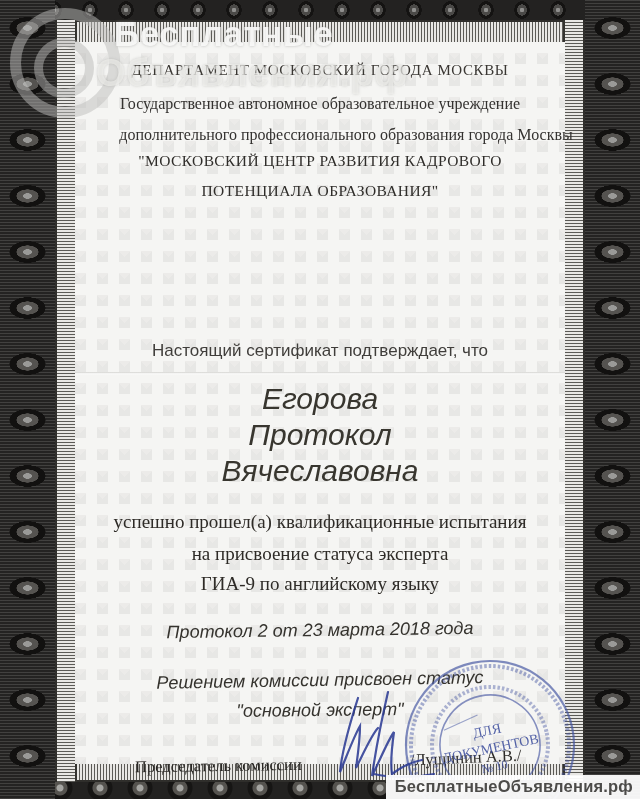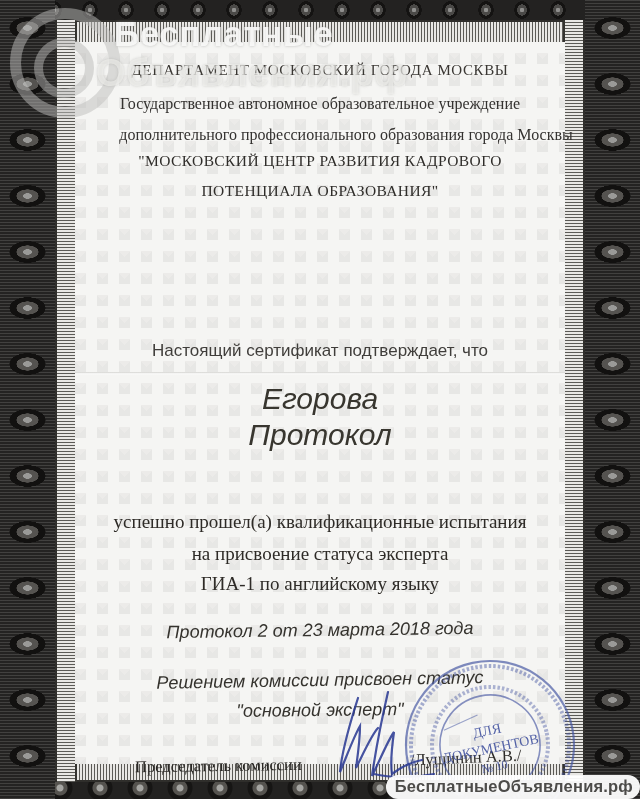--- a/index.html
+++ b/index.html
@@ -76,21 +76,21 @@
   
   .wm-logo{position:absolute;z-index:6;pointer-events:none;}
   .wm-ring-outer{position:absolute;left:10px;top:8px;width:88px;height:88px;border:11px solid rgba(190,190,188,0.5);border-radius:50%;}
   .wm-ring-inner{position:absolute;left:34px;top:38px;width:42px;height:42px;border:9px solid rgba(185,185,183,0.5);border-radius:50%;}
   .wm-t1{position:absolute;left:96px;top:14px;z-index:6;font-family:"Liberation Sans",sans-serif;font-weight:bold;
     font-size:35px;color:rgba(250,250,249,0.92);text-shadow:0 0 3px rgba(140,140,138,0.55);letter-spacing:0.5px;pointer-events:none;margin-left:18px;}
   .wm-t2{position:absolute;left:96px;top:52px;z-index:6;font-family:"Liberation Sans",sans-serif;font-weight:bold;
     font-size:38px;color:rgba(243,243,241,0.62);text-shadow:0 0 3px rgba(150,150,148,0.4);letter-spacing:0.5px;pointer-events:none;}
   .wm-bottom{position:absolute;right:0;bottom:0;z-index:10;background:rgba(255,255,255,0.95);
     font-family:"Liberation Sans",sans-serif;font-weight:bold;font-size:16.5px;color:#4c4b49;
-    padding:2px 7px 3px 9px;letter-spacing:0.2px;border-radius:12px;}
+    padding:2px 7px 3px 9px;letter-spacing:0.2px;}
 
   
   .stamp-svg{position:absolute;left:398px;top:655px;z-index:4;pointer-events:none;}
   .sign-svg{position:absolute;left:330px;top:688px;z-index:5;pointer-events:none;}
 </style>
 </head>
 <body>
 
 <div class="page">
 
@@ -109,24 +109,25 @@
     <div class="line serif dept">ДЕПАРТАМЕНТ МОСКОВСКИЙ ГОРОДА МОСКВЫ</div>
     <div class="line serif org1">Государственное автономное образовательное учреждение</div>
     <div class="line serif org2">дополнительного профессионального образования города Москвы</div>
     <div class="line serif orgn1">"МОСКОВСКИЙ ЦЕНТР РАЗВИТИЯ КАДРОВОГО</div>
     <div class="line serif orgn2">ПОТЕНЦИАЛА ОБРАЗОВАНИЯ"</div>
 
     <div class="line sans confirm">Настоящий сертификат подтверждает, что</div>
 
     <div class="line sans nm nm1">Егорова</div>
     <div class="line sans nm nm2">Протокол</div>
+    <div class="line sans nm nm3">Вячеславовна</div>
 
     <div class="line serif body1">успешно прошел(а) квалификационные испытания</div>
     <div class="line serif body2">на присвоение статуса эксперта</div>
-    <div class="line serif body3">ГИА-1 по английскому языку</div>
+    <div class="line serif body3">ГИА-9 по английскому языку</div>
 
     <div class="line sans protocol">Протокол 2 от 23 марта 2018 года</div>
     <div class="line sans dec1">Решением комиссии присвоен статус</div>
     <div class="line sans dec2">"основной эксперт"</div>
 
     <div class="serif sig-role">Председатель комиссии</div>
     <div class="serif sig-name">/Лущинин А.В./</div>
   </div>
 
   <svg class="stamp-svg" width="192" height="144" viewBox="0 0 192 144">

